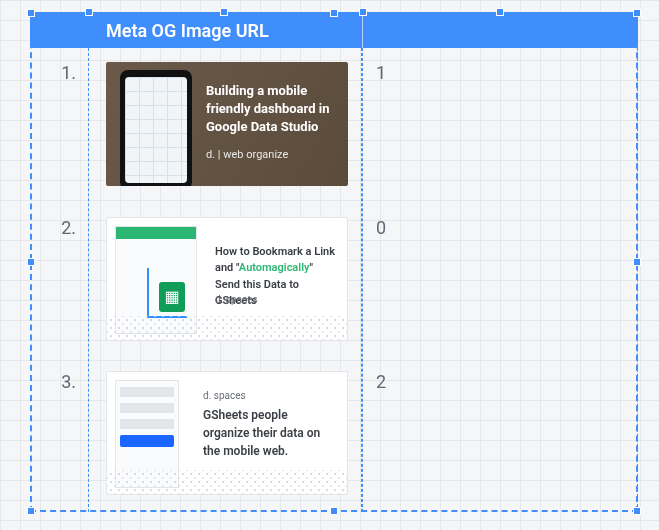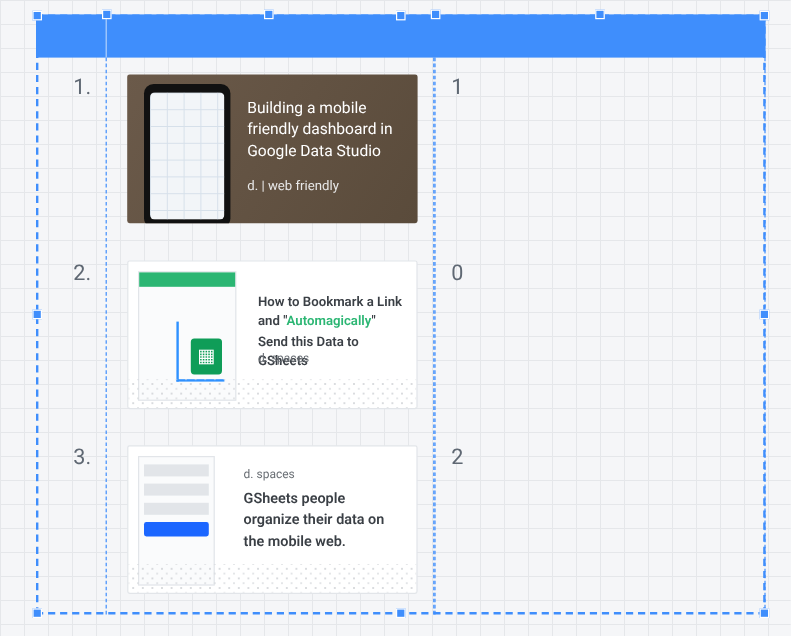--- a/index.html
+++ b/index.html
@@ -125,21 +125,21 @@
   .phone::after{
     content:"";
     width:62px;height:106px;background:#f2f5f8;border-radius:4px;
     background-image:
       linear-gradient(#d6e0ea 1px,transparent 1px),
       linear-gradient(90deg,#d6e0ea 1px,transparent 1px);
     background-size: 14px 14px;
   }
   .t1-text {
     position:absolute; left:100px; top:20px; right:10px;
-    color:#fff; font-size:13px; font-weight:400; line-height:1.4;
+    color:#fff; font-size:13px; font-weight:700; line-height:1.4;
   }
   .t1-sub {
     position:absolute; left:100px; top:86px;
     color:#e8e8e8; font-size:11px;
   }
   
   .t2 { background:#fff; border:1px solid #e2e5e9;}
   .t2-left {
     position:absolute; left:8px; top:8px; width:82px; height:108px;
     background:#fafbfc;
@@ -198,32 +198,33 @@
 </head>
 <body>
 
 <div class="grid-bg"></div>
 
 <div class="canvas">
 
   <div class="table-wrap">
     <div class="thead">
       <div class="col-rownum"></div>
+      <div class="col-img">Meta OG Image URL</div>
       <div class="vsep-head"></div>
     </div>
 
     <div class="tbody">
 
       <div class="row">
         <div class="rownum">1.</div>
         <div class="cell-img">
           <div class="thumb t1">
             <div class="phone"></div>
             <div class="t1-text">Building a mobile friendly dashboard in Google Data Studio</div>
-            <div class="t1-sub">d. | web friendly</div>
+            <div class="t1-sub">d. | web organize</div>
           </div>
         </div>
         <div class="cell-idx">1</div>
       </div>
 
       <div class="row">
         <div class="rownum">2.</div>
         <div class="cell-img">
           <div class="thumb t2">
             <div class="t2-left">

